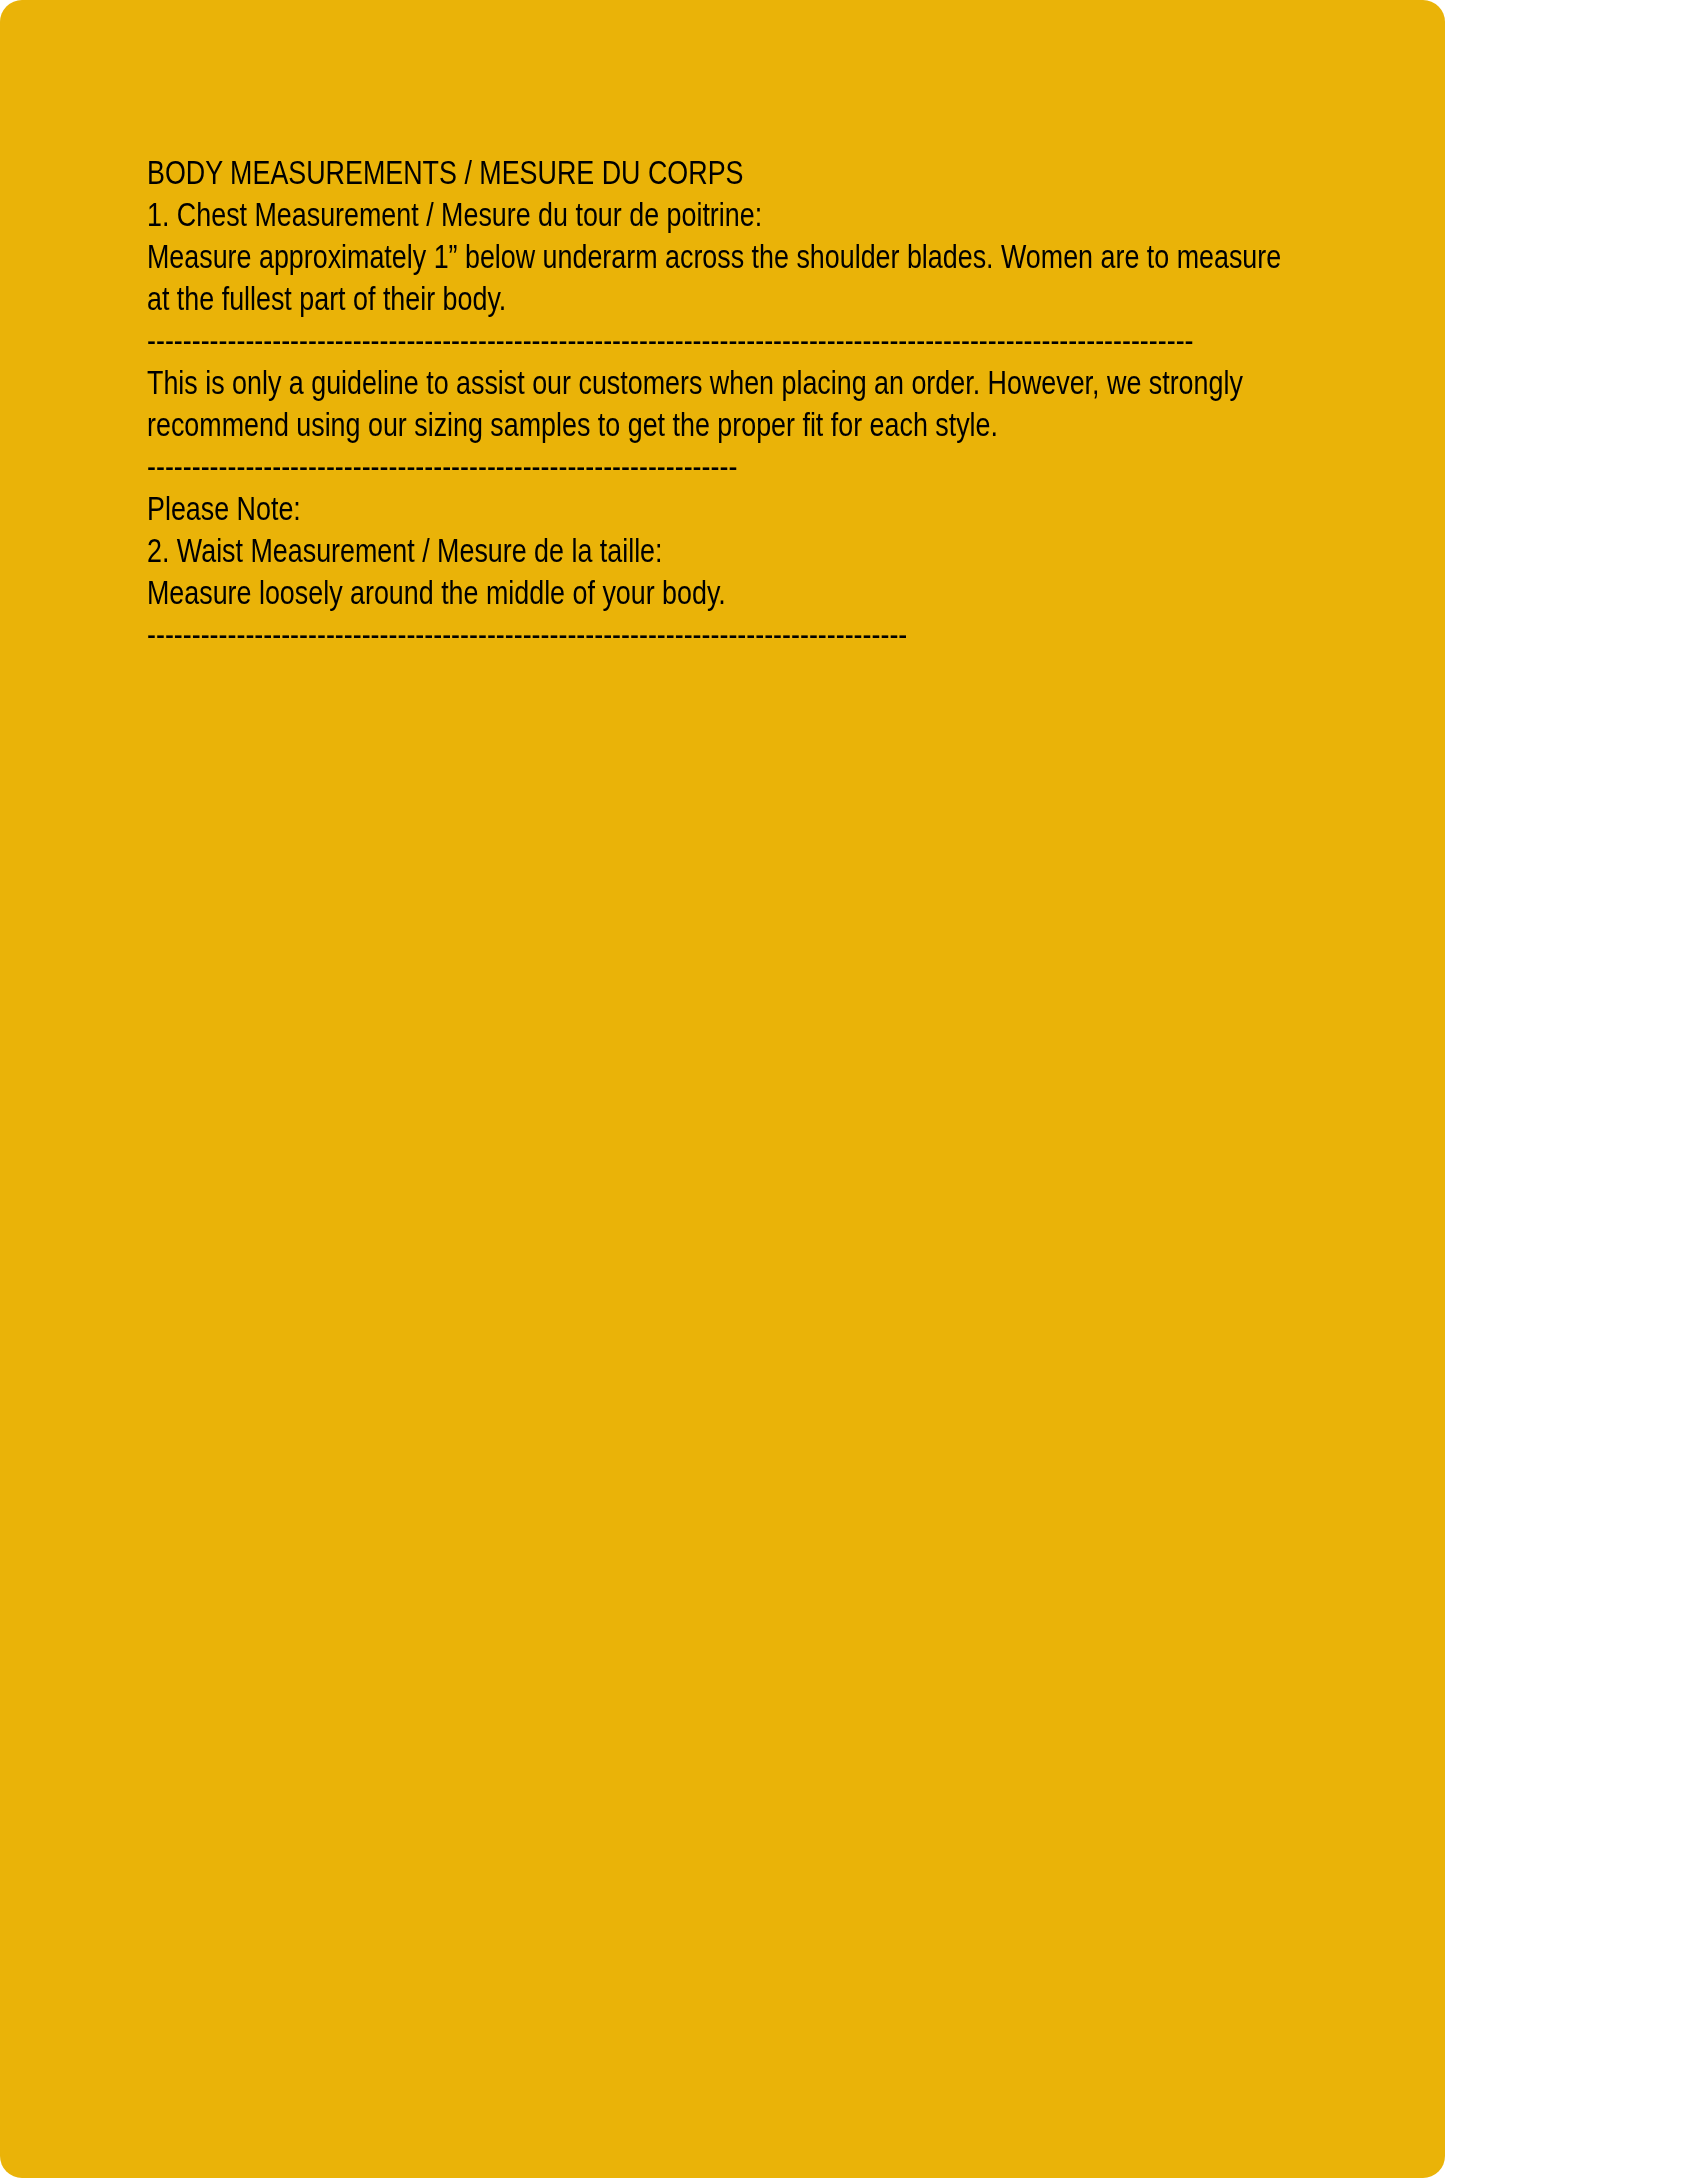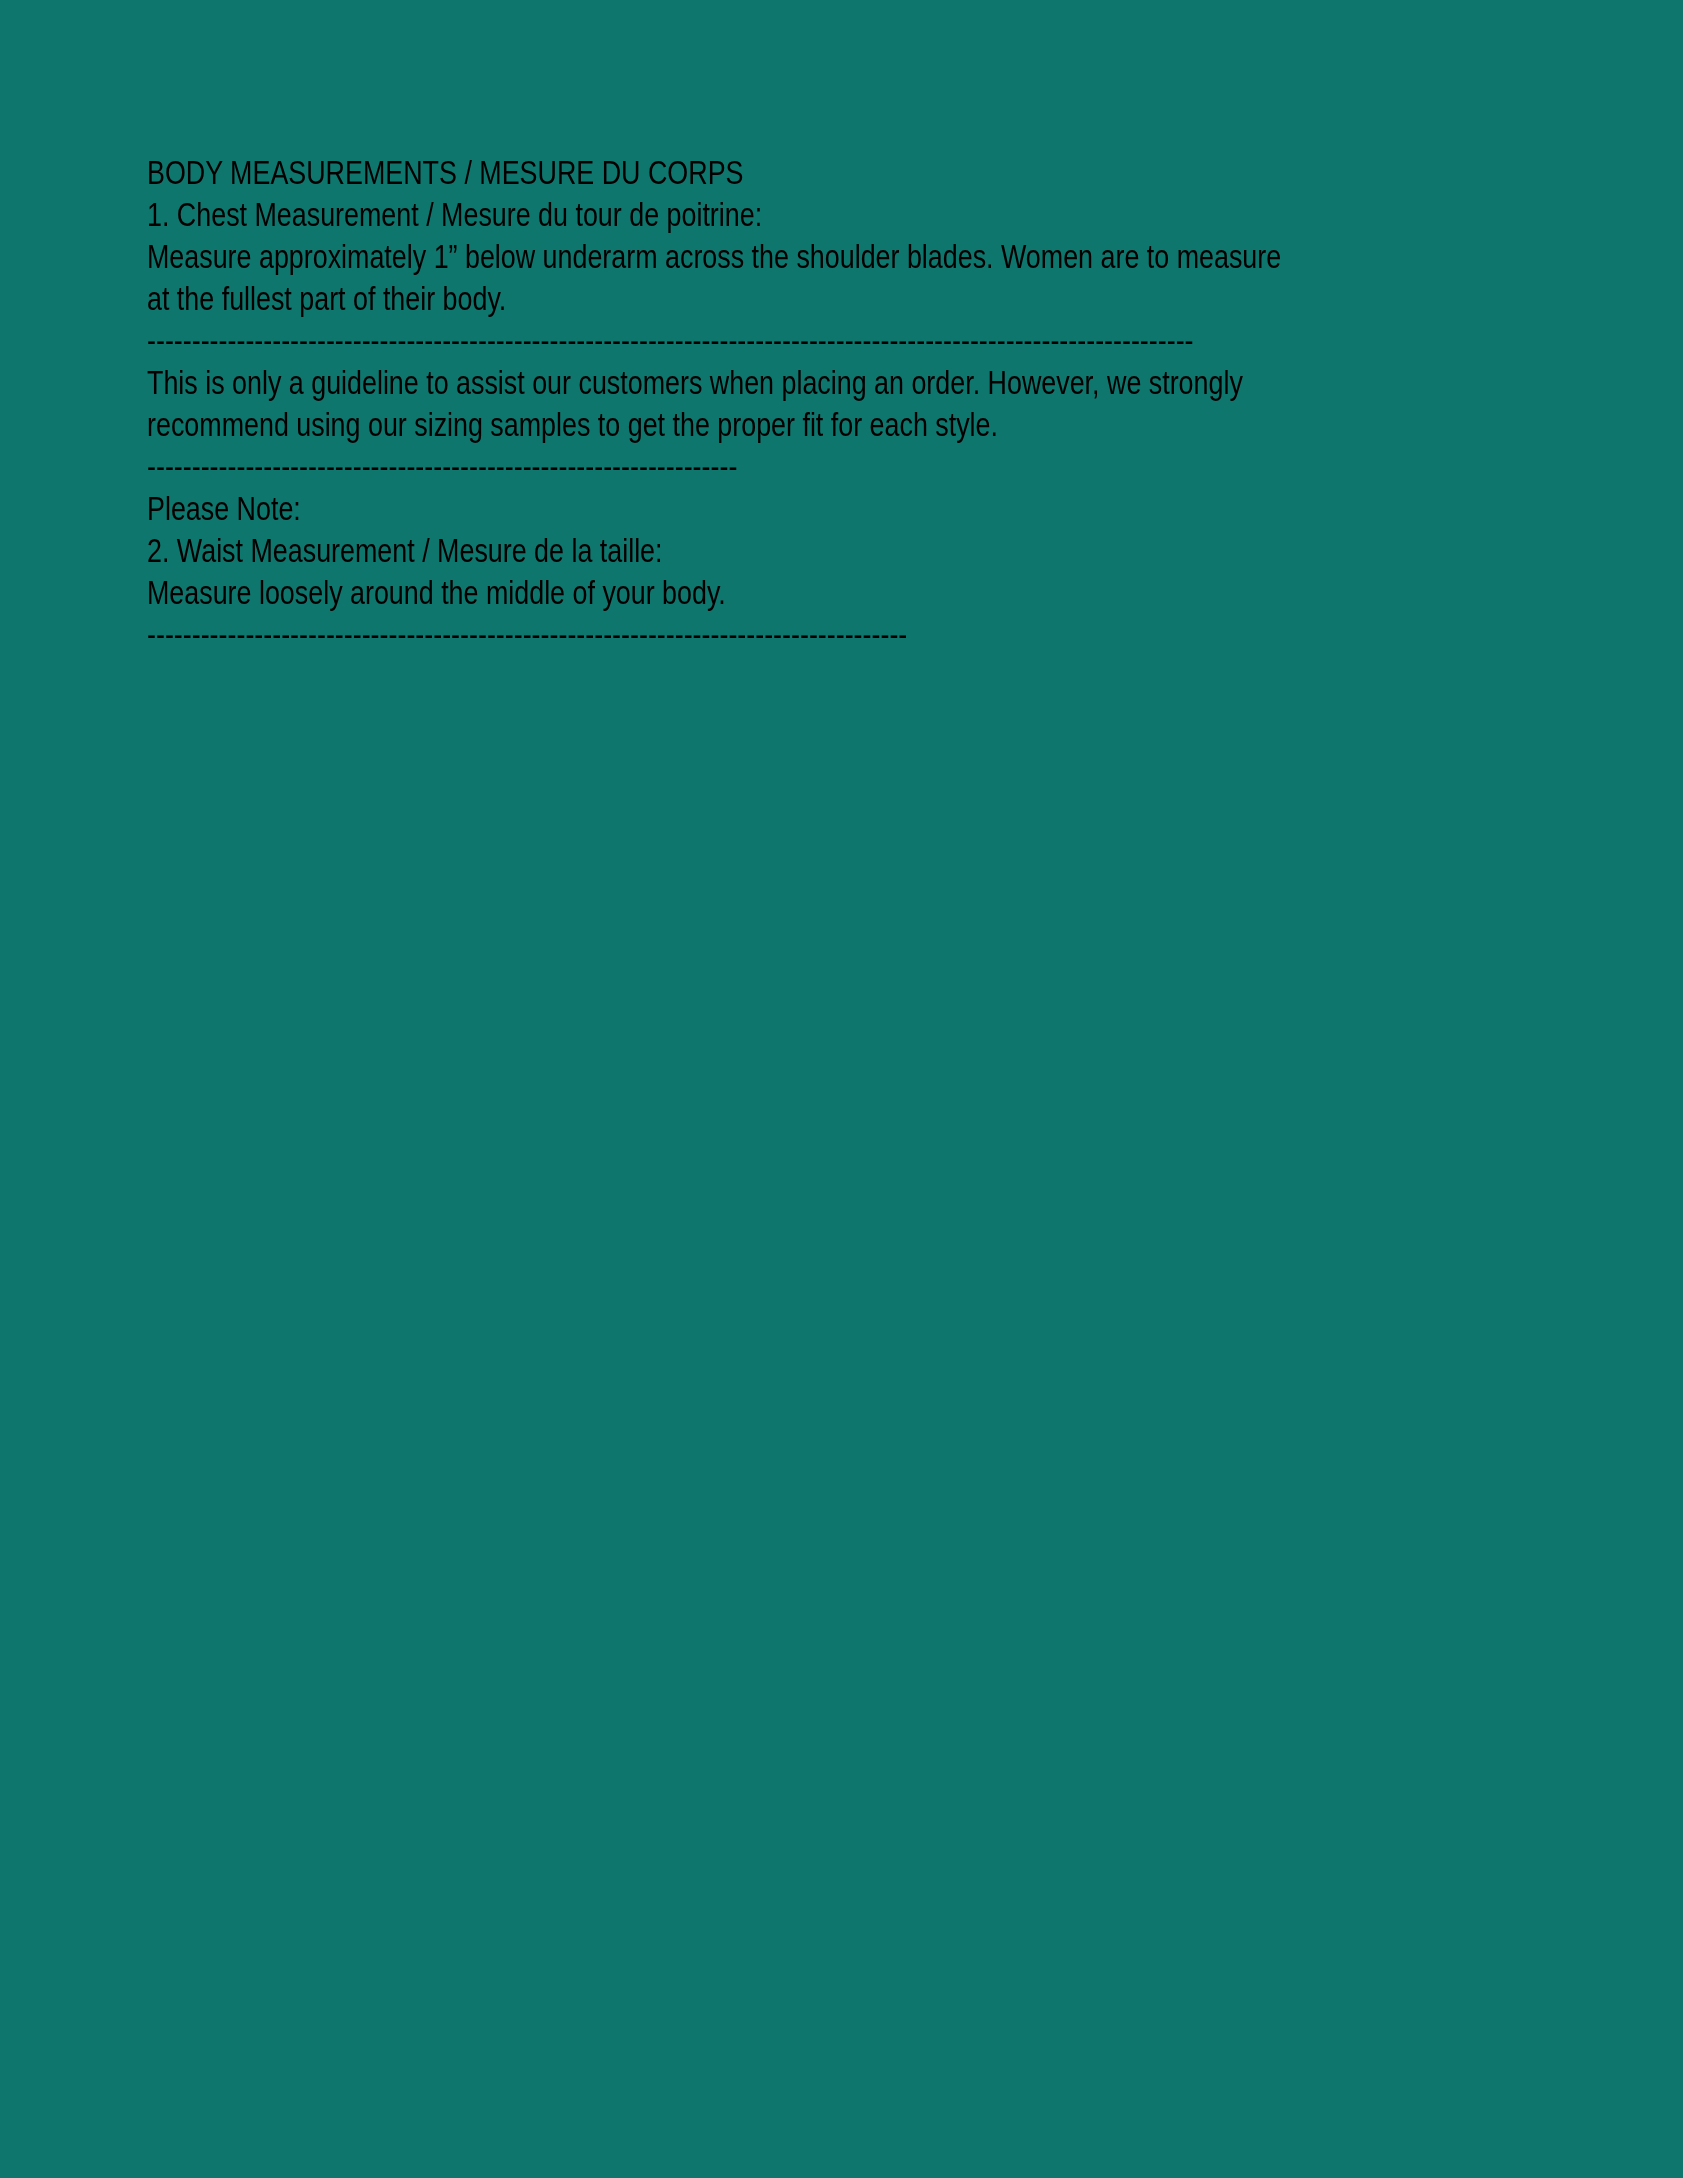--- a/index.html
+++ b/index.html
@@ -4,24 +4,25 @@
 <style>
   * { margin: 0; padding: 0; box-sizing: border-box; }
   html, body {
     width: 1683px;
     height: 2178px;
     background: #ffffff;
     font-family: "Liberation Sans", sans-serif;
   }
   .page {
     position: relative;
-    width: 1683px;
+    width: 1445px;
     height: 2178px;
-    background: #0f766e;
+    background: #eab308;
     overflow: hidden;
+    border-radius: 22px;
   }
   .doc-text {
     position: absolute;
     left: 147px;
     top: 151px;
     color: #000000;
     font-size: 34px;
     line-height: 42px;
     font-weight: 400;
   }

